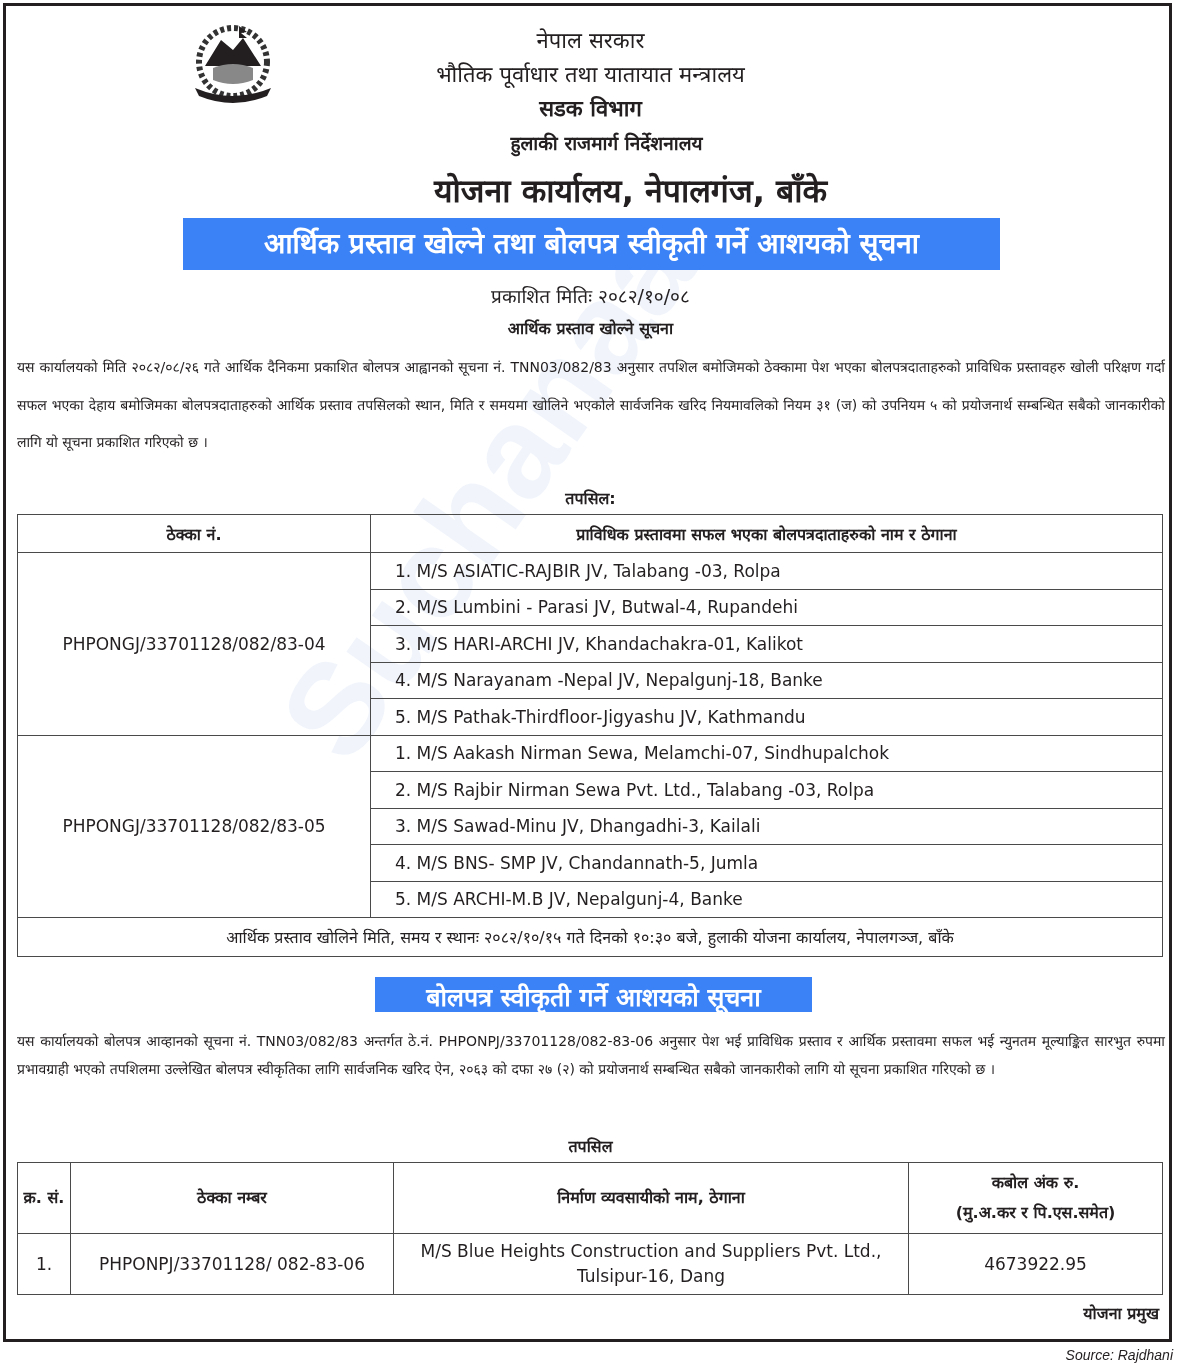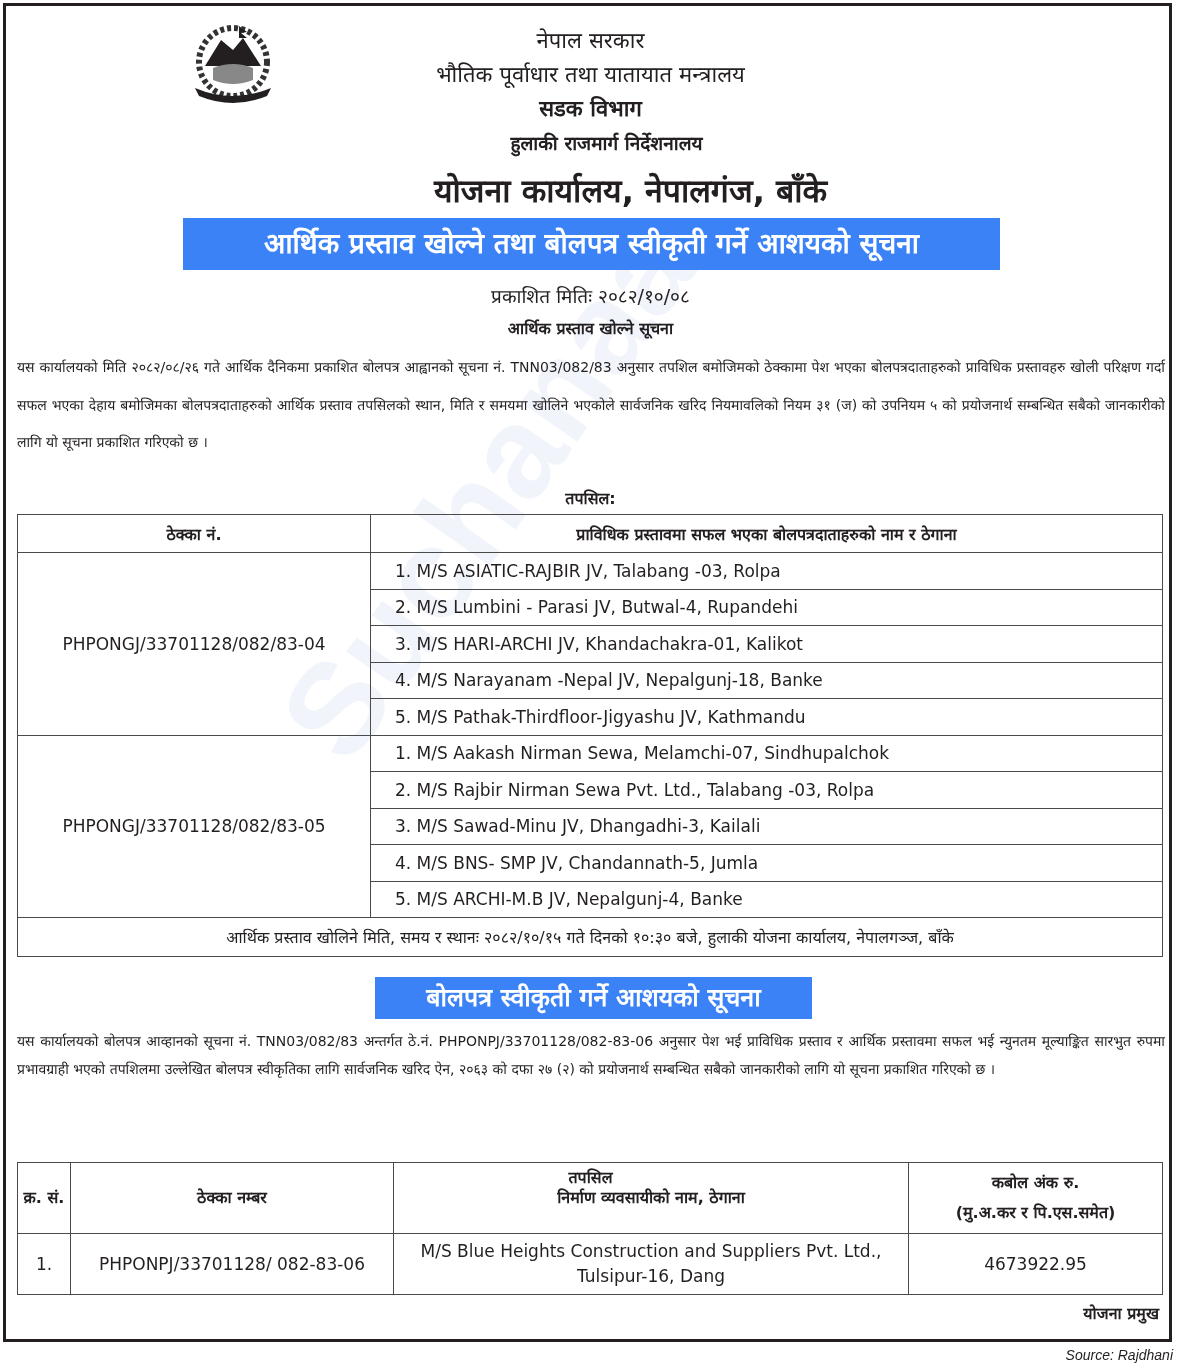--- a/index.html
+++ b/index.html
@@ -13,30 +13,30 @@
              font-family: "Liberation Sans", sans-serif; white-space: nowrap; }
   .logo { position: absolute; left: 183px; top: 22px; width: 100px; height: 84px; }
   .hdr { position: absolute; left: 0; width: 1181px; text-align: center; }
   .h1 { top: 24px; font-size: 22px; }
   .h2 { top: 58px; font-size: 22px; }
   .h3 { top: 92px; font-size: 22px; font-weight: bold; }
   .h4 { top: 130px; font-size: 19px; font-weight: bold; margin-left: 16px; }
   .h5 { top: 168px; font-size: 32px; font-weight: bold; padding-left: 40px; }
   .banner { position: absolute; background: #3b82f6; color: #ffffff; font-weight: bold; text-align: center; }
   .banner1 { left: 183px; top: 218px; width: 817px; height: 52px; font-size: 28px; line-height: 52px; }
-  .banner2 { left: 375px; top: 977px; width: 437px; height: 42px; font-size: 25px; line-height: 42px; }
+  .banner2 { left: 375px; top: 977px; width: 437px; height: 35px; font-size: 25px; line-height: 42px; }
   .pubdate { top: 283px; font-size: 19px; }
   .subhead { top: 317px; font-size: 16px; font-weight: bold; }
   .para { position: absolute; left: 17px; width: 1148px; font-size: 14px; line-height: 37.5px;
           text-align: justify; }
   .para1 { top: 349px; }
   .para2 { top: 1027px; line-height: 28px; }
   .caption { position: absolute; left: 0; width: 1181px; text-align: center; font-size: 16px; font-weight: bold; }
   .cap1 { top: 487px; }
-  .cap2 { top: 1166px; }
+  .cap2 { top: 1135px; }
   table { position: absolute; border-collapse: collapse; font-size: 17px; }
   td, th { border: 1.5px solid #4a4a4a; }
   .t1 { left: 17px; top: 514px; width: 1146px; }
   .t1 th { height: 35px; font-size: 16px; font-weight: bold; margin-top: 35px; }
   .t1 td.item { height: 35.5px; padding: 0 0 0 24px; text-align: left; }
   .t1 td.contract { text-align: center; width: 350px; }
   .t1 td.footer { height: 36px; text-align: center; font-size: 16px; }
   .t2 { left: 17px; top: 1162px; width: 1146px; padding-left: 19px; }
   .t2 th { height: 68px; font-size: 16px; font-weight: bold; text-align: center; line-height: 30px; }
   .t2 td { height: 58px; text-align: center; line-height: 25px; }

